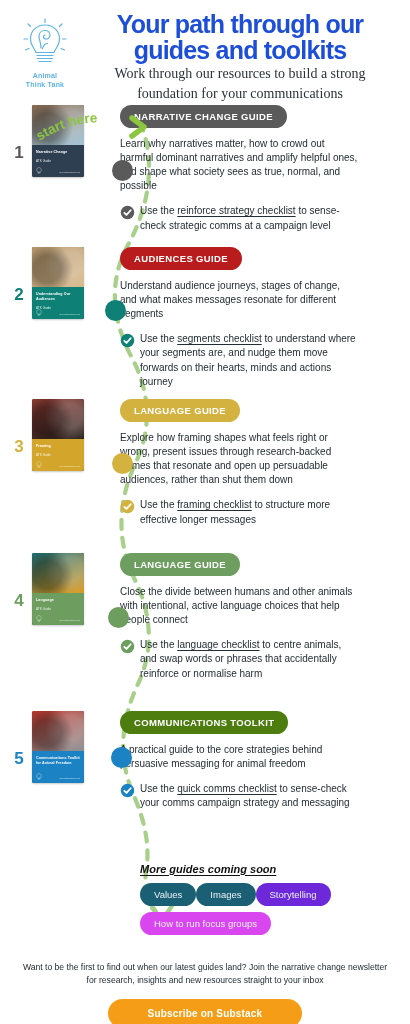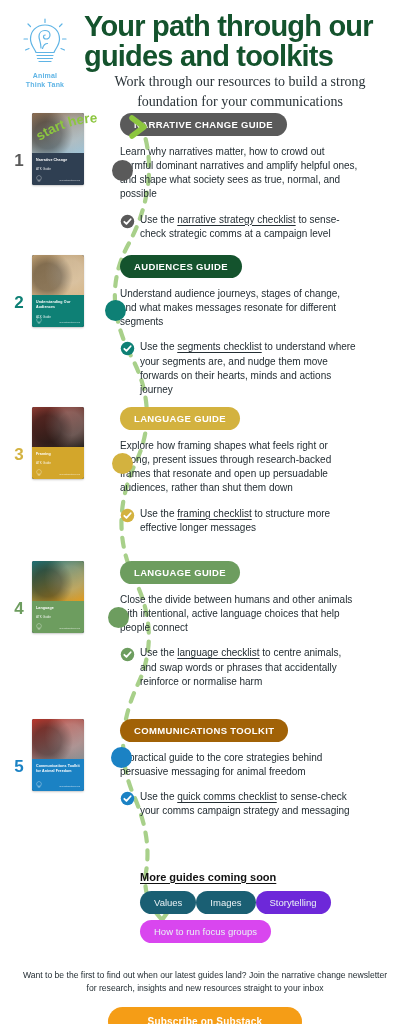--- a/index.html
+++ b/index.html
@@ -16,22 +16,22 @@
   
   .header { display: flex; padding: 12px 14px 0 8px; align-items: flex-start; }
   .logo-wrap { width: 74px; flex: 0 0 74px; text-align: center; padding-top: 6px; }
   .logo-svg { display: block; margin: 0 auto; }
   .logo-label {
     font-size: 7px; font-weight: 700; color: #5fb4e5;
     line-height: 1.25; margin-top: 2px; letter-spacing: .2px;
   }
   .title-block { flex: 1; padding-left: 2px; }
   .main-title {
-    font-size: 29px; font-weight: 700; line-height: 1.02;
-    letter-spacing: -0.8px; color: #14532d; 
+    font-size: 25px; font-weight: 700; line-height: 1.02;
+    letter-spacing: -0.8px; color: #1d4ed8; text-align: center;
   }
   .subtitle {
     font-size: 14px; line-height: 1.45; color: #2a3338;
     text-align: center; margin-top: 1px; padding: 0 14px; font-family: Liberation Serif, serif;
   }
 
   
   .path-layer {
     position: absolute; left: 0; top: 0; width: 410px; height: 1024px;
     pointer-events: none; z-index: 1;
@@ -87,21 +87,21 @@
   }
   .check-row { display: flex; margin-top: 11px; max-width: 238px; }
   .check-icon { flex: 0 0 15px; width: 15px; height: 15px; margin-right: 5px; margin-top: 1px; }
   .check-text { font-size: 10px; line-height: 1.42; color: #232d33; }
   .check-text u { text-decoration: underline; text-underline-offset: 1.5px; }
 
   
   .more-section { position: relative; z-index: 2; padding-left: 140px; padding-right: 10px; }
   .more-title {
     font-size: 11px; font-weight: 700; text-decoration: underline;
-    text-underline-offset: 2px; color: #111; margin-bottom: 8px;
+    text-underline-offset: 2px; color: #111; margin-bottom: 8px; font-style: italic;
   }
   .pill-row { display: flex; flex-wrap: wrap; margin-bottom: 6px; }
   .pill {
     background: #1a5f73; color: #e9f2f5; border-radius: 999px;
     font-size: 9.5px; padding: 6px 14px; white-space: nowrap;
   }
 
   
   .footer { position: relative; z-index: 2; text-align: center; padding: 0 22px; margin-top: 26px; }
   .footer-text { font-size: 8.6px; line-height: 1.55; color: #232d33; }
@@ -190,21 +190,21 @@
       </div>
     </div>
     <div class="step-right">
       <span class="badge" style="background:#5a5a5a">NARRATIVE CHANGE GUIDE</span>
       <div class="desc">Learn why narratives matter, how to crowd out harmful dominant narratives and amplify helpful ones, and shape what society sees as true, normal, and possible</div>
       <div class="check-row">
         <svg class="check-icon" viewBox="0 0 16 16">
           <circle cx="8" cy="8" r="7.2" fill="#5a5a5a"></circle>
           <path d="M4.6 8.3 L6.9 10.6 L11.4 5.6" fill="none" stroke="#fff" stroke-width="1.9" stroke-linecap="round" stroke-linejoin="round"></path>
         </svg>
-        <div class="check-text">Use the <u>narrative strategy checklist</u> to sense-check strategic comms at a campaign level</div>
+        <div class="check-text">Use the <u>reinforce strategy checklist</u> to sense-check strategic comms at a campaign level</div>
       </div>
     </div>
     </div>
     <div class="step" style="position: absolute; left: 0px; right: 0px; top: 124px;">
     <div class="step-left">
       <div class="step-num" style="color:#0e8075">2</div>
       <div class="cover">
         <div class="cover-photo" style="background:linear-gradient(160deg, #b99a6e 0%, #d8b98d 100%)">
           <div style="position:absolute;inset:0;background:
                radial-gradient(circle at 30% 55%, rgba(0,0,0,.32) 0 32%, transparent 60%),
@@ -217,21 +217,21 @@
             <svg class="cover-mark" viewBox="0 0 10 12">
               <path d="M5 1 C2.6 1 1 2.8 1 5 C1 6.6 2 7.5 2.4 8.6 L7.6 8.6 C8 7.5 9 6.6 9 5 C9 2.8 7.4 1 5 1 Z" fill="none" stroke="#fff" stroke-width=".8"></path>
               <path d="M2.6 9.6 L7.4 9.6 M3 10.7 L7 10.7" stroke="#fff" stroke-width=".8"></path>
             </svg>
             <span class="cover-url">animalthinktank.org</span>
           </div>
         </div>
       </div>
     </div>
     <div class="step-right">
-      <span class="badge" style="background:#14532d">AUDIENCES GUIDE</span>
+      <span class="badge" style="background:#b91c1c">AUDIENCES GUIDE</span>
       <div class="desc">Understand audience journeys, stages of change, and what makes messages resonate for different segments</div>
       <div class="check-row">
         <svg class="check-icon" viewBox="0 0 16 16">
           <circle cx="8" cy="8" r="7.2" fill="#0e8075"></circle>
           <path d="M4.6 8.3 L6.9 10.6 L11.4 5.6" fill="none" stroke="#fff" stroke-width="1.9" stroke-linecap="round" stroke-linejoin="round"></path>
         </svg>
         <div class="check-text">Use the <u>segments checklist</u> to understand where your segments are, and nudge them move forwards on their hearts, minds and actions journey</div>
       </div>
     </div>
     </div>
@@ -319,21 +319,21 @@
             <svg class="cover-mark" viewBox="0 0 10 12">
               <path d="M5 1 C2.6 1 1 2.8 1 5 C1 6.6 2 7.5 2.4 8.6 L7.6 8.6 C8 7.5 9 6.6 9 5 C9 2.8 7.4 1 5 1 Z" fill="none" stroke="#fff" stroke-width=".8"></path>
               <path d="M2.6 9.6 L7.4 9.6 M3 10.7 L7 10.7" stroke="#fff" stroke-width=".8"></path>
             </svg>
             <span class="cover-url">animalthinktank.org</span>
           </div>
         </div>
       </div>
     </div>
     <div class="step-right">
-      <span class="badge" style="background:#a16207">COMMUNICATIONS TOOLKIT</span>
+      <span class="badge" style="background:#4d7c0f">COMMUNICATIONS TOOLKIT</span>
       <div class="desc">A practical guide to the core strategies behind persuasive messaging for animal freedom</div>
       <div class="check-row">
         <svg class="check-icon" viewBox="0 0 16 16">
           <circle cx="8" cy="8" r="7.2" fill="#1b82c4"></circle>
           <path d="M4.6 8.3 L6.9 10.6 L11.4 5.6" fill="none" stroke="#fff" stroke-width="1.9" stroke-linecap="round" stroke-linejoin="round"></path>
         </svg>
         <div class="check-text">Use the <u>quick comms checklist</u> to sense-check your comms campaign strategy and messaging</div>
       </div>
     </div>
     </div>

